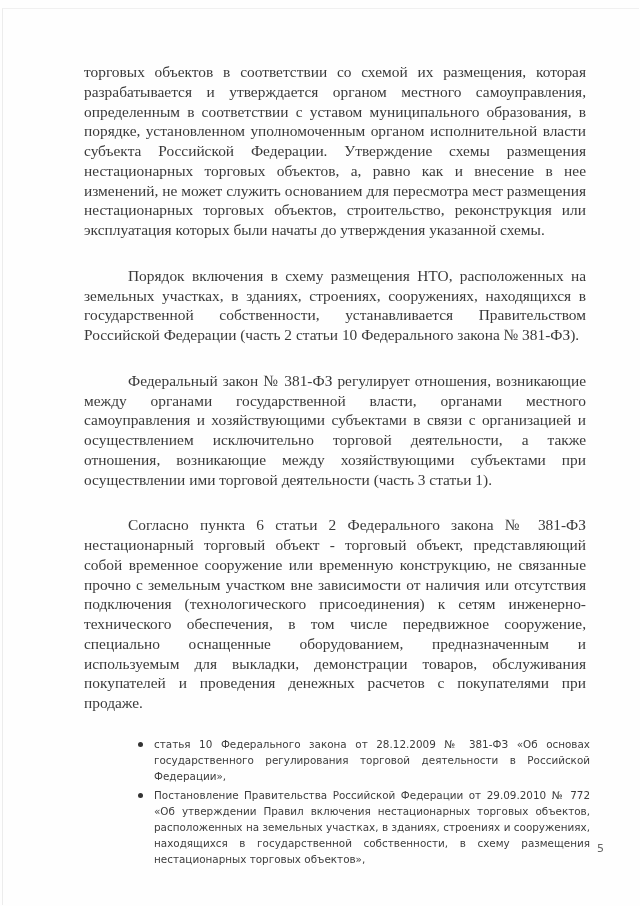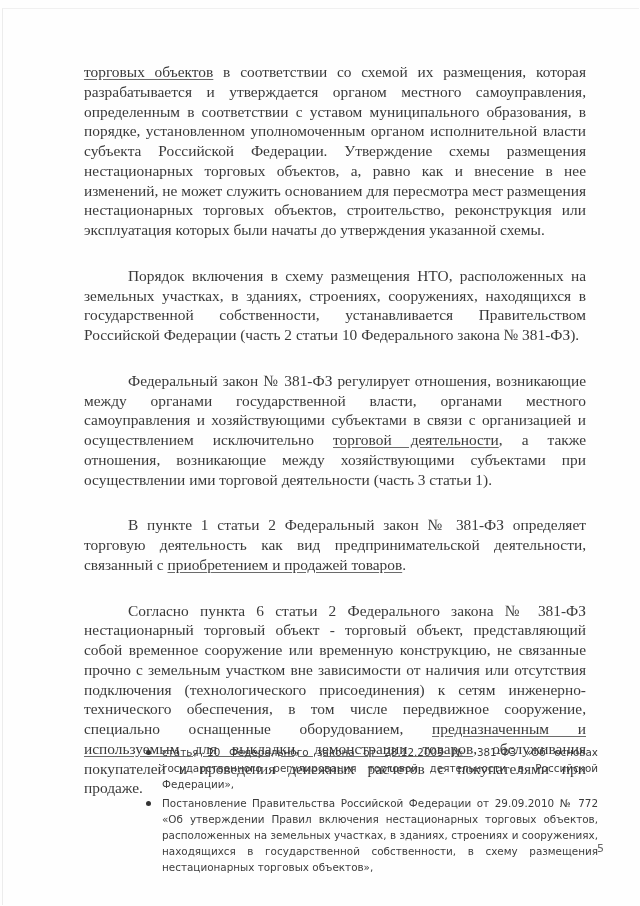--- a/index.html
+++ b/index.html
@@ -19,29 +19,29 @@
     .body-text {
       position: absolute; left: 84px; top: 62px; width: 502px;
       font-family: "Liberation Serif", serif;
       font-size: 15.4px;
       line-height: 19.75px;
       color: #3a3a3a;
       text-align: justify;
     }
     .body-text p { margin: 0; }
     .body-text p.indent { text-indent: 44px; margin-top: 26px; }
-    .u { text-decoration: underline; text-decoration-color: #6b6b6b; text-underline-offset: 2px; }
+    .u { text-decoration-color: #6b6b6b; text-underline-offset: 2px; }
     .list {
       position: absolute; left: 150px; top: 732px; width: 436px;
       font-family: "DejaVu Sans", sans-serif;
       font-size: 10.4px;
       line-height: 16.2px;
       color: #3c3c3c;
       text-align: justify;
-      margin: 12px; padding: 0; list-style: none;
+      margin: 4px; padding: 0; list-style: none;
     }
     .list li { position: relative; margin-bottom: 2px; }
     .list li .bullet {
       position: absolute; left: -16px; top: 6px; width: 5px; height: 5px;
       border-radius: 50%; background: #333;
     }
     .page-number {
       position: absolute; left: 597px; top: 842px;
       font-family: "DejaVu Sans", sans-serif; font-size: 11px; color: #666;
     }
@@ -49,21 +49,20 @@
 </head>
 <body>
 
 <div class="page">
   <div class="page-edge"></div>
 
   <div class="body-text" id="body-text">
       <p><span class="u">торговых объектов</span><span> в соответствии со схемой их размещения, которая разрабатывается и утверждается органом местного самоуправления, определенным в соответствии с уставом муниципального образования, в порядке, установленном уполномоченным органом исполнительной власти субъекта Российской Федерации. Утверждение схемы размещения нестационарных торговых объектов, а, равно как и внесение в нее изменений, не может служить основанием для пересмотра мест размещения нестационарных торговых объектов, строительство, реконструкция или эксплуатация которых были начаты до утверждения указанной схемы.</span></p>
       <p class="indent"><span>Порядок включения в схему размещения НТО, расположенных на земельных участках, в зданиях, строениях, сооружениях, находящихся в государственной собственности, устанавливается Правительством Российской Федерации (часть 2 статьи 10 Федерального закона № 381-ФЗ).</span></p>
       <p class="indent"><span>Федеральный закон № 381-ФЗ регулирует отношения, возникающие между органами государственной власти, органами местного самоуправления и хозяйствующими субъектами в связи с организацией и осуществлением исключительно </span><span class="u">торговой деятельности</span><span>, а также отношения, возникающие между хозяйствующими субъектами при осуществлении ими торговой деятельности (часть 3 статьи 1).</span></p>
-      <p class="indent"><span>В пункте 1 статьи 2 Федеральный закон № 381-ФЗ определяет торговую деятельность как вид предпринимательской деятельности, связанный с </span><span class="u">приобретением и продажей товаров</span><span>.</span></p>
       <p class="indent"><span>Согласно пункта 6 статьи 2 Федерального закона № 381-ФЗ нестационарный торговый объект - торговый объект, представляющий собой временное сооружение или временную конструкцию, не связанные прочно с земельным участком вне зависимости от наличия или отсутствия подключения (технологического присоединения) к сетям инженерно-технического обеспечения, в том числе передвижное сооружение, специально оснащенные оборудованием, </span><span class="u">предназначенным и используемым для выкладки, демонстрации товаров</span><span>, обслуживания покупателей и проведения денежных расчетов с покупателями при продаже.</span></p>
     </div>
 
   <ul class="list">
     <li>
       <span class="bullet"></span>
       <span>статья 10 Федерального закона от 28.12.2009 № 381-ФЗ «Об основах государственного регулирования торговой деятельности в Российской Федерации»,</span>
     </li>
     <li>
       <span class="bullet"></span>

